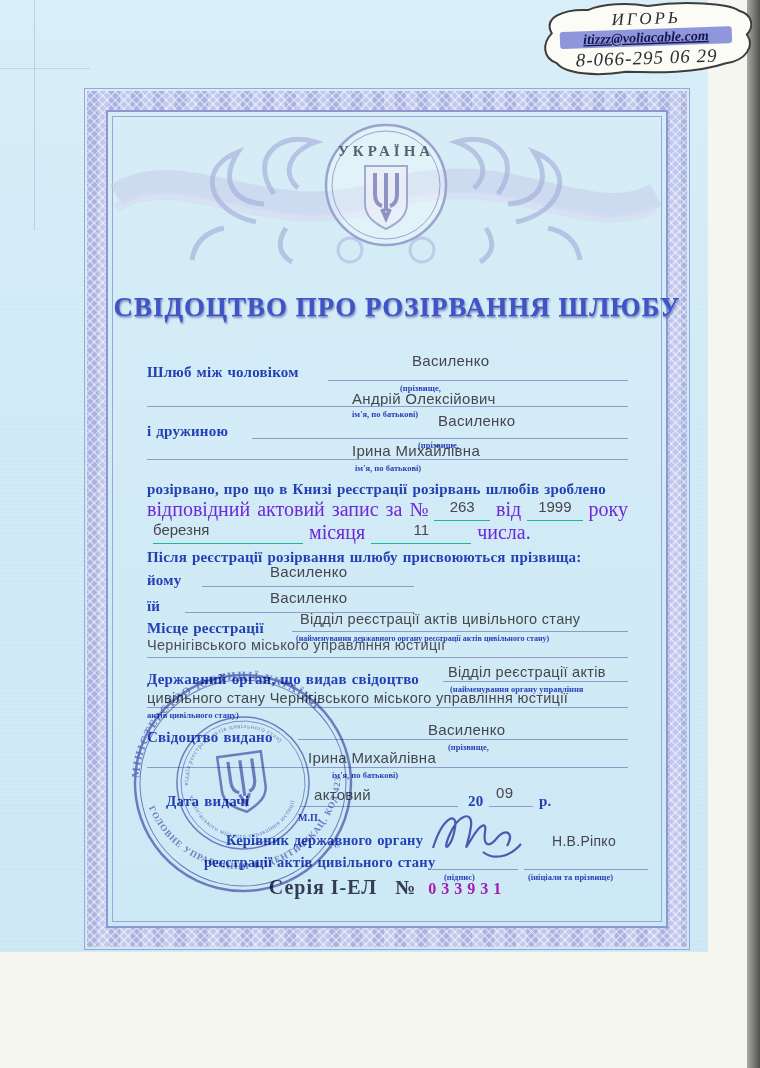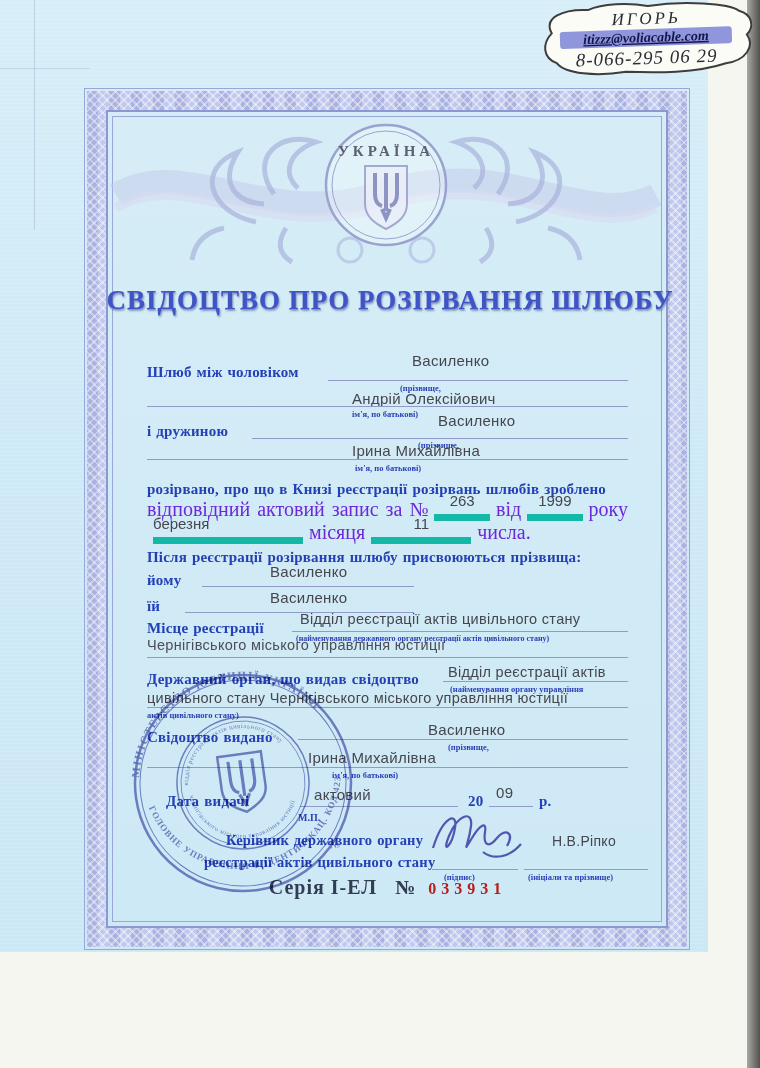--- a/index.html
+++ b/index.html
@@ -20,37 +20,37 @@
         background-image:
          repeating-linear-gradient(45deg,rgba(255,255,255,.38) 0 2px,transparent 2px 6px),
          repeating-linear-gradient(-45deg,rgba(255,255,255,.38) 0 2px,transparent 2px 6px),
          repeating-linear-gradient(90deg,#a9b2e0 0 11px,#c0c8ee 11px 22px);}
   .frame .cut{position:absolute;inset:21px;background:linear-gradient(180deg,#d6edf7,#cde9f5);
         border:2px solid #8d98d2;}
   .frame .innerline{position:absolute;inset:27px;border:1px solid #9aa6da;}
 
   .povtorno{position:absolute;left:84px;width:604px;top:264px;text-align:center;
         font-family:"Liberation Sans",sans-serif;font-size:13px;letter-spacing:3px;color:#8d939d;}
-  .title{position:absolute;left:84px;width:604px;top:281px;margin:4px;text-align:center;
+  .title{position:absolute;left:84px;width:604px;top:281px;margin:11px;text-align:center;
         font-size:27px;font-weight:bold;color:#4055c5;letter-spacing:1px;
         text-shadow:0 1px 0 #8992d8,1px 2px 2px rgba(30,40,110,.45);}
 
   .lbl{position:absolute;font-weight:bold;font-size:15px;color:#2440b6;letter-spacing:.2px;word-spacing:1px;}
   .typed{position:absolute;font-family:"Liberation Sans",sans-serif;font-size:15px;color:#45464e;letter-spacing:.3px;white-space:nowrap;}
   .ln{position:absolute;height:0;border-bottom:1px solid #8f9bc6;}
   .hint{position:absolute;font-weight:bold;font-size:8.5px;color:#2b41b8;white-space:nowrap;}
 
   .prow{position:absolute;left:147px;width:481px;display:flex;align-items:flex-end;}
   .plabel{font-weight:normal;font-size:20px;color:#6d28d9;word-spacing:2px;white-space:nowrap;}
-  .blank{flex:1;border-bottom:7px solid #14b8a6;text-align:center;margin:0 6px;}
+  .blank{flex:1;border-bottom:1px solid #14b8a6;text-align:center;margin:0 6px;}
   .blank .tv{position:relative;top:-4px;font-family:"Liberation Sans",sans-serif;font-size:15px;color:#45464e;}
 
   .serial-row{position:absolute;left:147px;width:481px;top:876px;text-align:center;}
   .serial-row .ser{font-weight:bold;font-size:20px;color:#323c55;letter-spacing:1px;}
-  .serial-row .num{font-weight:bold;font-size:16px;color:#b91c1c;letter-spacing:5px;margin-left:8px;}
+  .serial-row .num{font-weight:bold;font-size:16px;color:#a21caf;letter-spacing:5px;margin-left:8px;}
 
   .stamp{position:absolute;left:124px;top:664px;width:238px;height:238px;
         transform:rotate(-8deg);mix-blend-mode:multiply;opacity:.88;}
   .signature{position:absolute;left:425px;top:806px;width:110px;height:60px;}
   .handnote{position:absolute;left:534px;top:0;width:226px;height:80px;transform:rotate(-2deg);}
   .emblem{position:absolute;left:96px;top:100px;width:580px;height:172px;}
   svg text{font-family:"Liberation Serif",serif;}
 </style>
 </head>
 <body>

